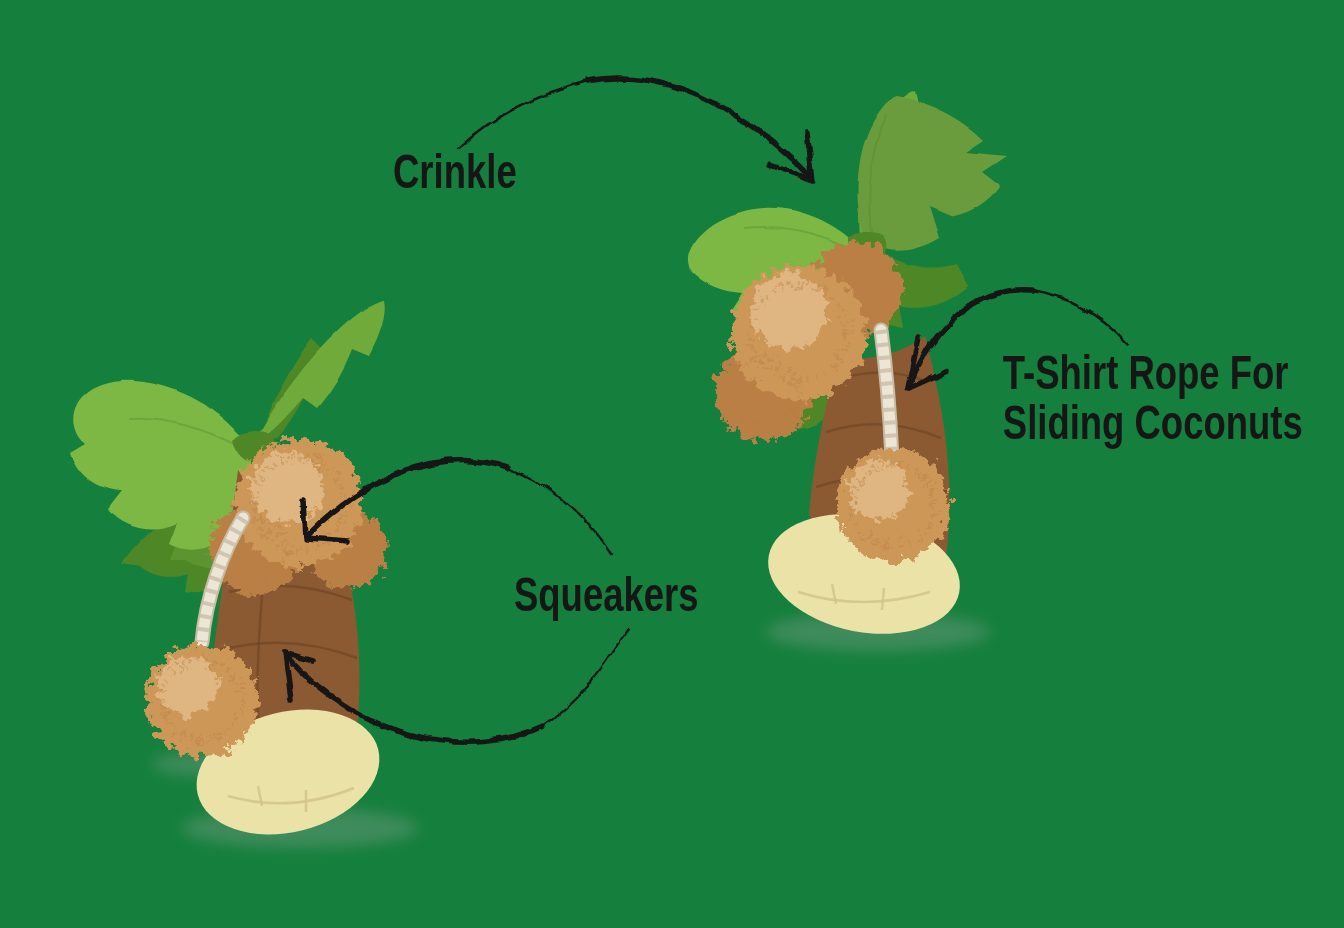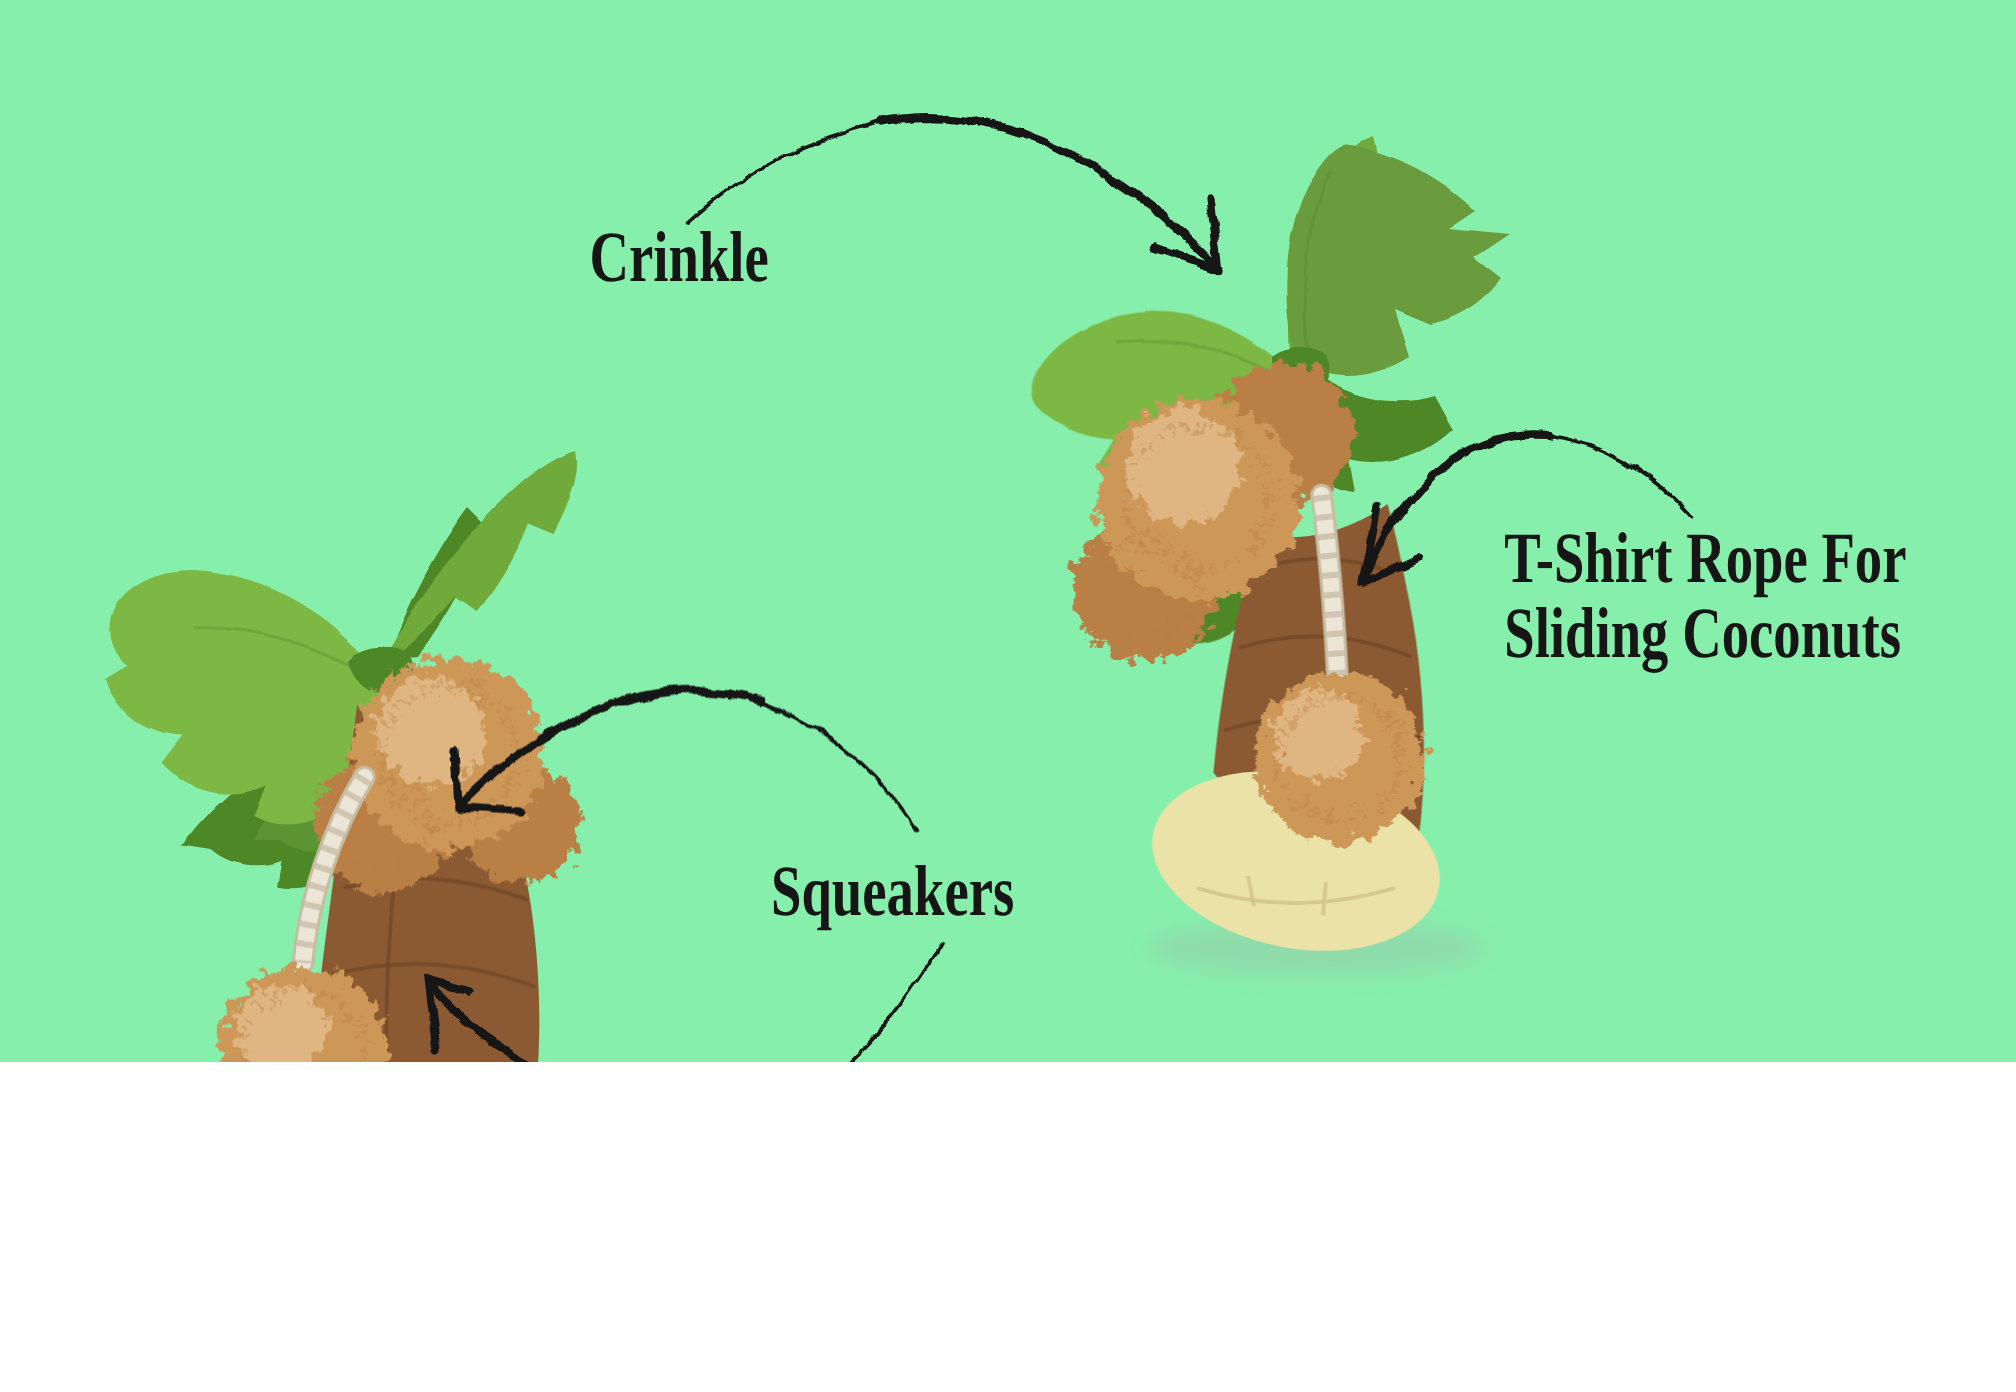--- a/index.html
+++ b/index.html
@@ -1,18 +1,18 @@
 <!DOCTYPE html>
 <html style="--text: #161616; --arrow: #161616; --leaf-bright: #7db845; --leaf-mid: #6faa3a; --leaf-olive: #6b9c3e; --leaf-dark: #5d9431; --leaf-deep: #4e8728; --trunk: #8b5a33; --trunk-seam: #6d4323; --coconut: #cd9759; --coconut-dark: #b97f44; --coconut-light: #e2bb88; --base: #ebe2a7; --base-shadow: #d2c488; --rope: #ece6d7; --rope-shadow: #c7bba2;"><head>
 <meta charset="utf-8">
 <style>
   html,body{margin:0;padding:0;background:#fff;}
   .stage{
-    position:relative;width:1344px;height:708px;background:#86efac;
-    overflow:hidden;font-family:Liberation Serif, serif;
+    position:relative;width:1344px;height:928px;background:#15803d;
+    overflow:hidden;font-family:Liberation Sans, sans-serif;
   }
   .scene-svg{position:absolute;left:0;top:0;width:1344px;height:928px;}
 
   
   .leaf-bright{fill:var(--leaf-bright,#7db845);}
   .leaf-mid{fill:var(--leaf-mid,#6faa3a);}
   .leaf-olive{fill:var(--leaf-olive,#6b9c3e);}
   .leaf-dark{fill:var(--leaf-dark,#5d9431);}
   .leaf-deep{fill:var(--leaf-deep,#4e8728);}
   .crease{fill:none;stroke:var(--leaf-deep,#4e8728);stroke-width:2;opacity:.35;}

